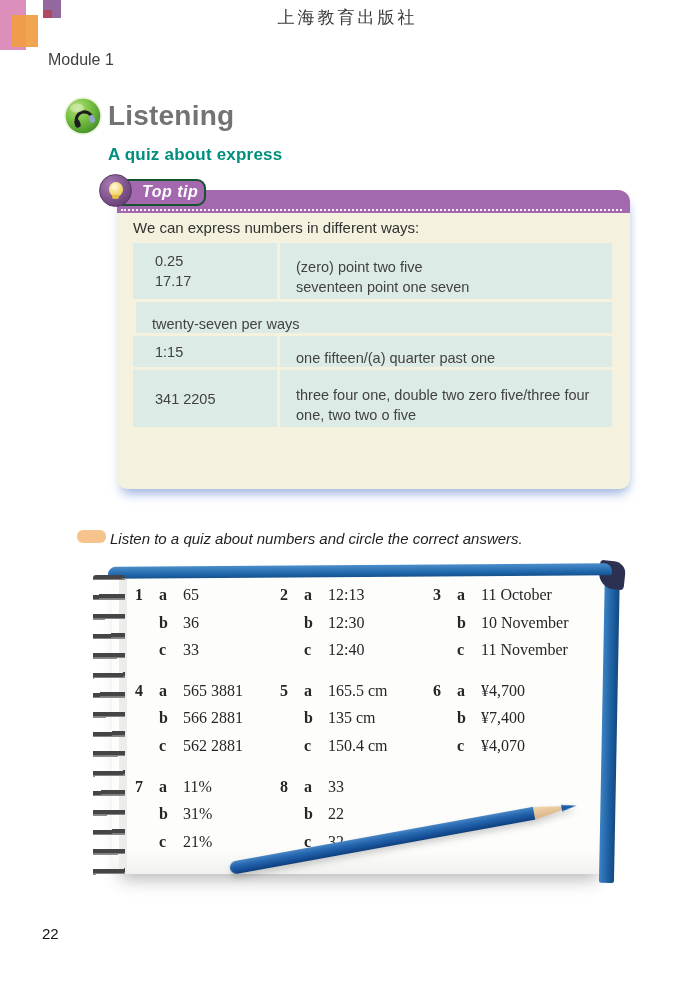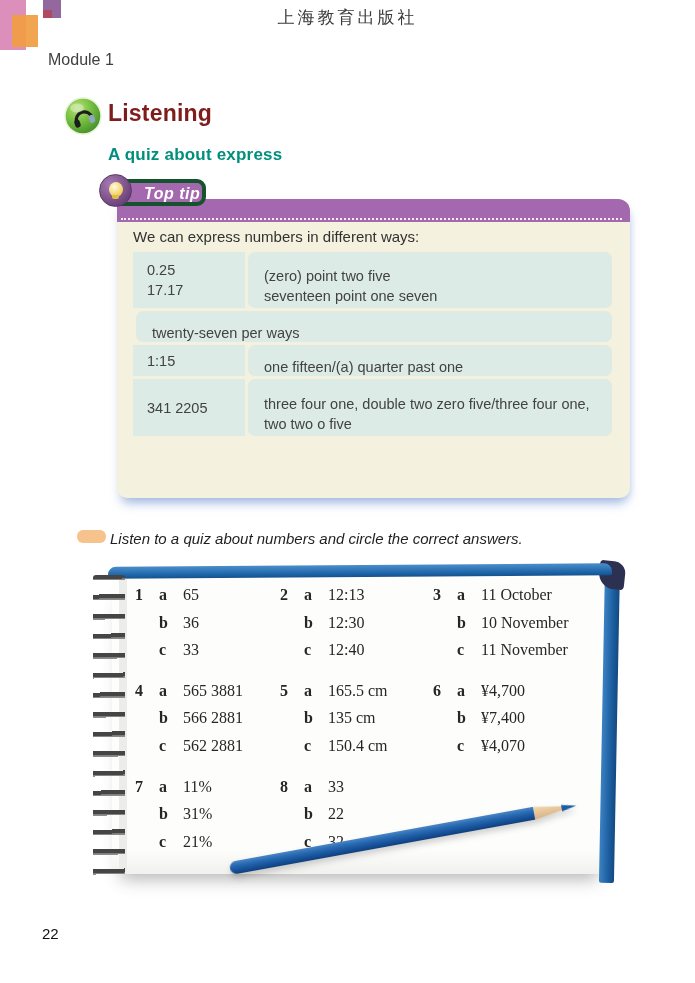--- a/index.html
+++ b/index.html
@@ -16,51 +16,50 @@
   .sq-pink   { left:0;  top:9;  width:26px; height:50px; background:#dc8fba; }
   .sq-orange { left:12px; top:15px; width:26px; height:32px; background:rgba(240,158,68,0.93); }
   .sq-purple { left:43px; top:0;  width:18px; height:18px; background:#93689e; }
   .sq-red    { left:43px; top:10px; width:9px;  height:8px;  background:#b04a63; }
 
   .publisher { left:0; right:0; top:6px; text-align:center; font-size:17px; color:#3a3a3a; letter-spacing:3px; }
   .module    { left:48px; top:51px; font-size:16px; color:#404040; }
 
   
   .listen-icon { left:64px; top:97px; width:38px; height:38px; }
-  .listen-title { left:108px; top:100px; font-size:23px; font-weight:bold; color:#7f1d1d; letter-spacing:.2px; }
+  .listen-title { left:108px; top:100px; font-size:28px; font-weight:bold; color:#737373; letter-spacing:.2px; }
   .quiz-subtitle { left:108px; top:145px; font-size:17px; font-weight:bold; color:#008f7d; letter-spacing:.2px; }
 
   
   .tip-box {
     left:117px; top:190px; width:513px; height:299px;
     background:#f4f1de; border-radius:3px 12px 10px 10px;
     box-shadow:0 9px 11px -4px rgba(125,155,215,.65), 5px 5px 9px -5px rgba(140,165,220,.4);
-    margin-top:9px;
   }
   .tip-bar { position:absolute; left:0; top:0; right:0; height:23px; background:#a368ae; border-radius:3px 12px 0 0; }
   .tip-dotted { position:absolute; left:4px; right:8px; bottom:2px; border-top:2px dotted rgba(255,255,255,.9); }
   .tip-tab {
     left:104px; top:179px; width:102px; height:27px; z-index:5;
-    background:#a368ae; border:4px solid #14532d; border-radius:9px;
+    background:#a368ae; border:2px solid #14532d; border-radius:9px;
   }
   .tip-tab-label { position:absolute; left:36px; top:2px; color:#fff; font-style:italic; font-size:16px; font-weight:600; letter-spacing:.5px; }
   .bulb-circle {
     left:99px; top:174px; width:33px; height:33px; z-index:6; border-radius:50%;
     background:radial-gradient(circle at 35% 30%, #a77bb3, #6b4279 75%);
     border:1px solid #5a3566; display:flex; align-items:center; justify-content:center; flex-direction:column;
   }
   .bulb-glass { width:14px; height:15px; border-radius:50%; background:radial-gradient(circle at 38% 32%, #fffbe2, #f0cf55 70%, #e0b93c); }
   .bulb-base  { width:7px; height:4px; margin-top:-2px; background:#e0bb45; border-radius:0 0 2px 2px; }
 
   .tip-intro { position:absolute; left:16px; top:29px; font-size:15px; color:#323232; }
   .tip-table { position:absolute; left:16px; top:53px; width:479px; }
   .tip-row { display:flex; margin-bottom:3px; }
   .tip-cell { background:#dcebe5; display:flex; align-items:center; font-size:14.5px; color:#424242; line-height:1.38; white-space:pre-line; }
-  .tip-num   { width:112px; padding-left:14px; flex:none; }
-  .tip-words { flex:1; margin-left:3px; padding:16px 10px 4px 16px;border-radius:7px; }
+  .tip-num   { width:144px; padding-left:22px; flex:none; }
+  .tip-words { flex:1; margin-left:3px; padding:16px 10px 4px 16px; }
   .h56{height:56px}.h31{height:31px}.h32{height:32px}.h57{height:57px}
   .tip-row.two .tip-num, .tip-row.two .tip-words { align-items:center; }
 
   
   .ex-pill { left:77px; top:530px; width:29px; height:13px; background:#f6c38c; border-radius:6px; }
   .ex-text { left:110px; top:530px; font-size:15px; font-style:italic; color:#1f1f1f; }
 
   
   .nb-top {
     left:108px; top:565px; width:504px; height:12px; z-index:4;

